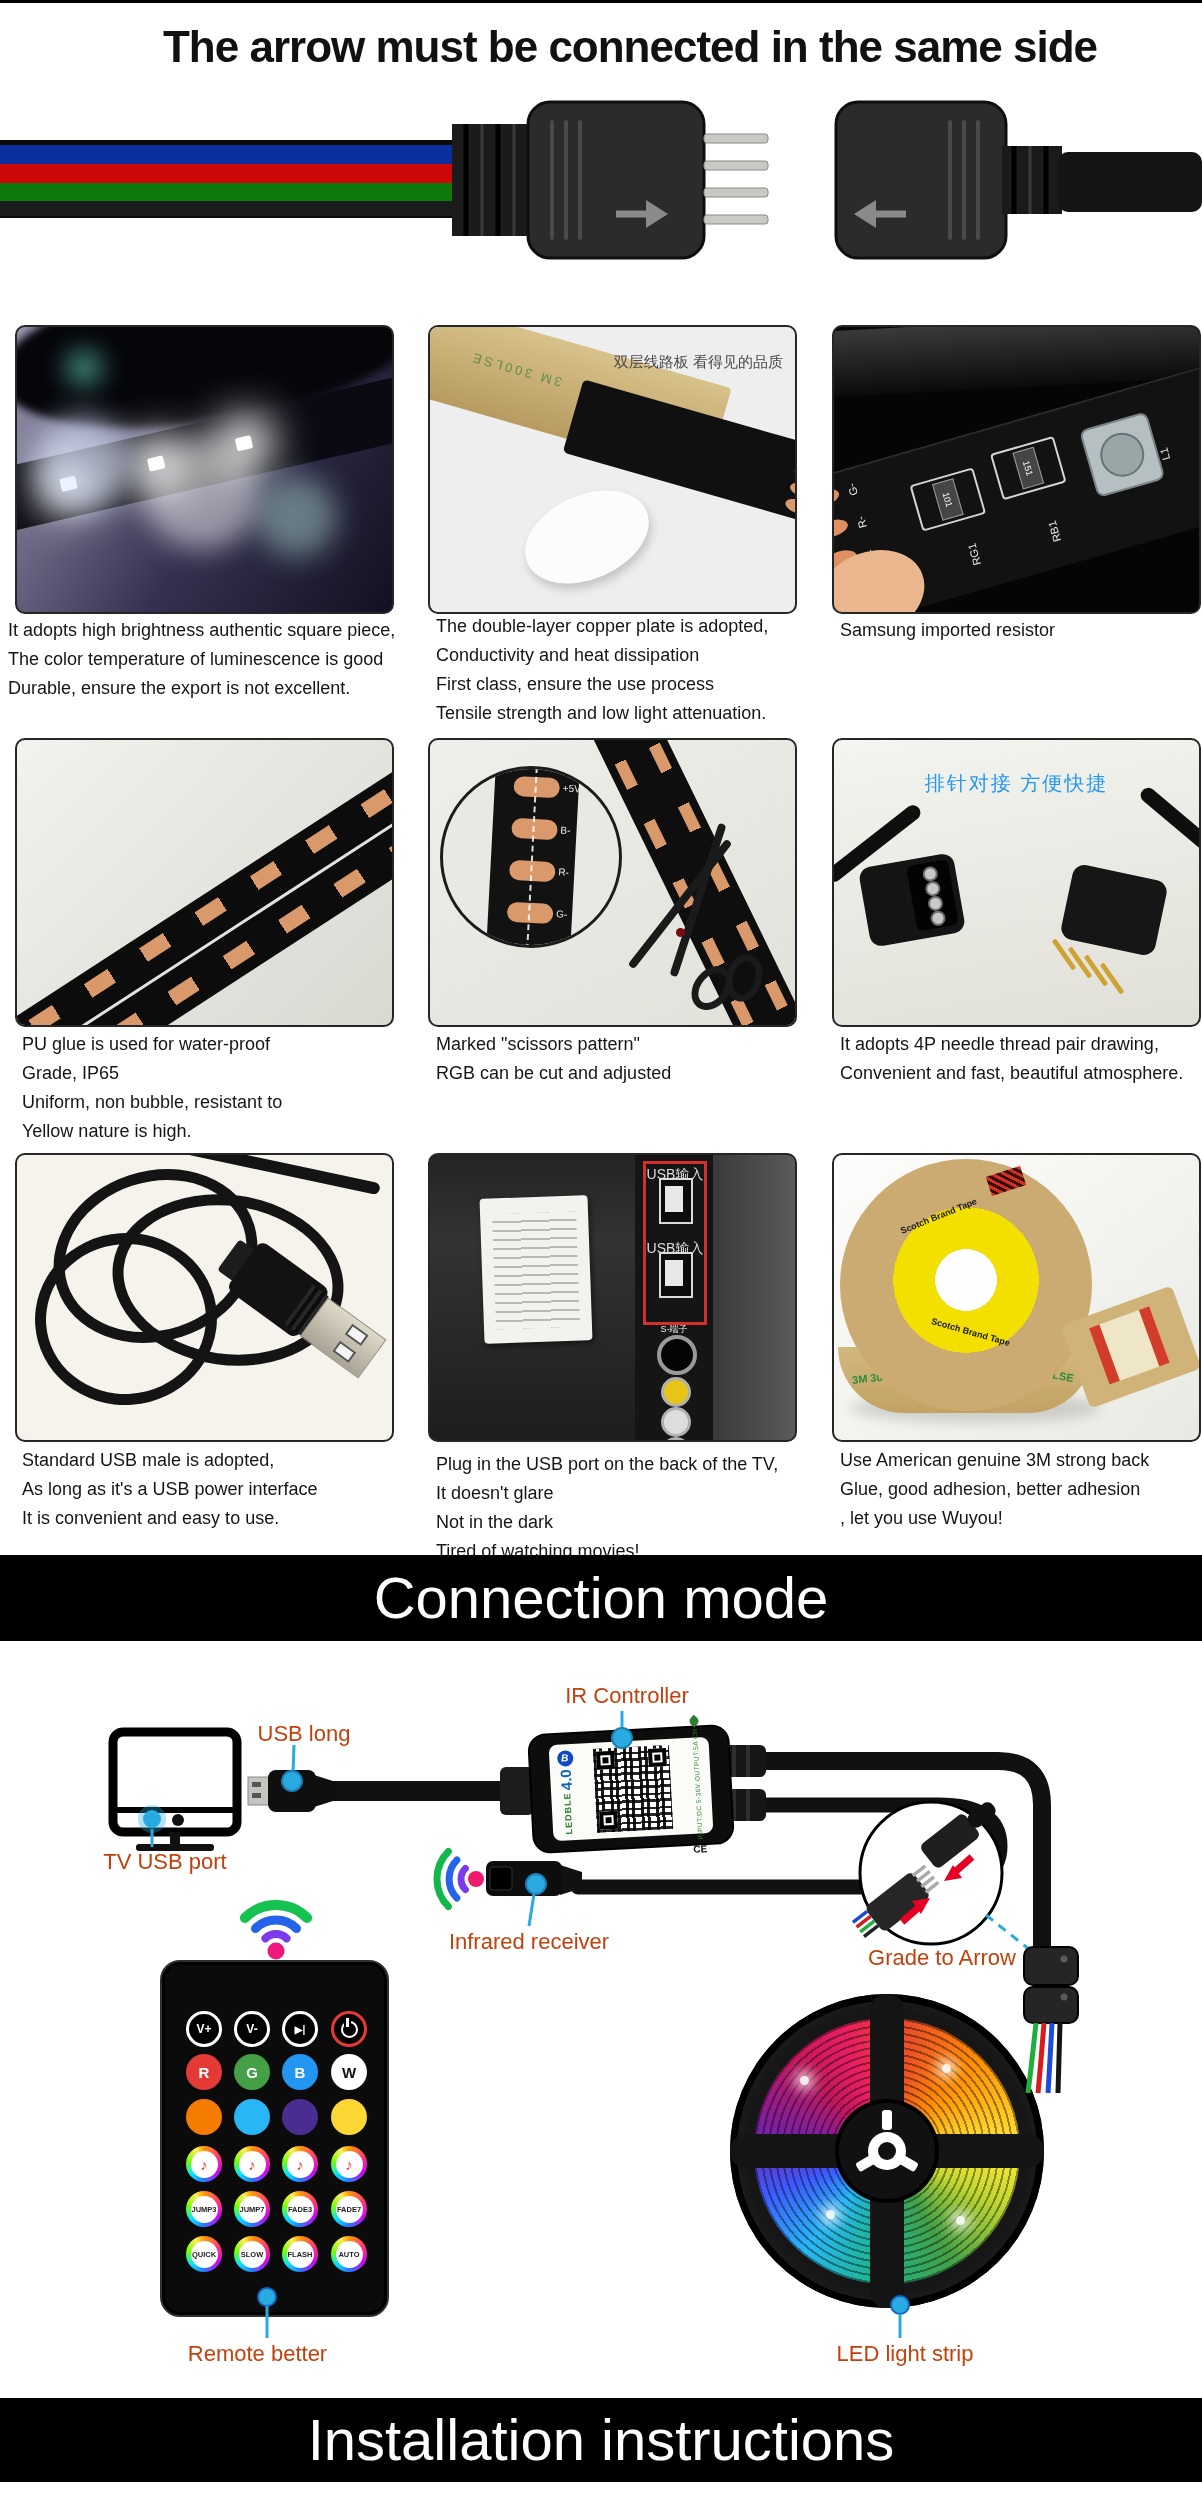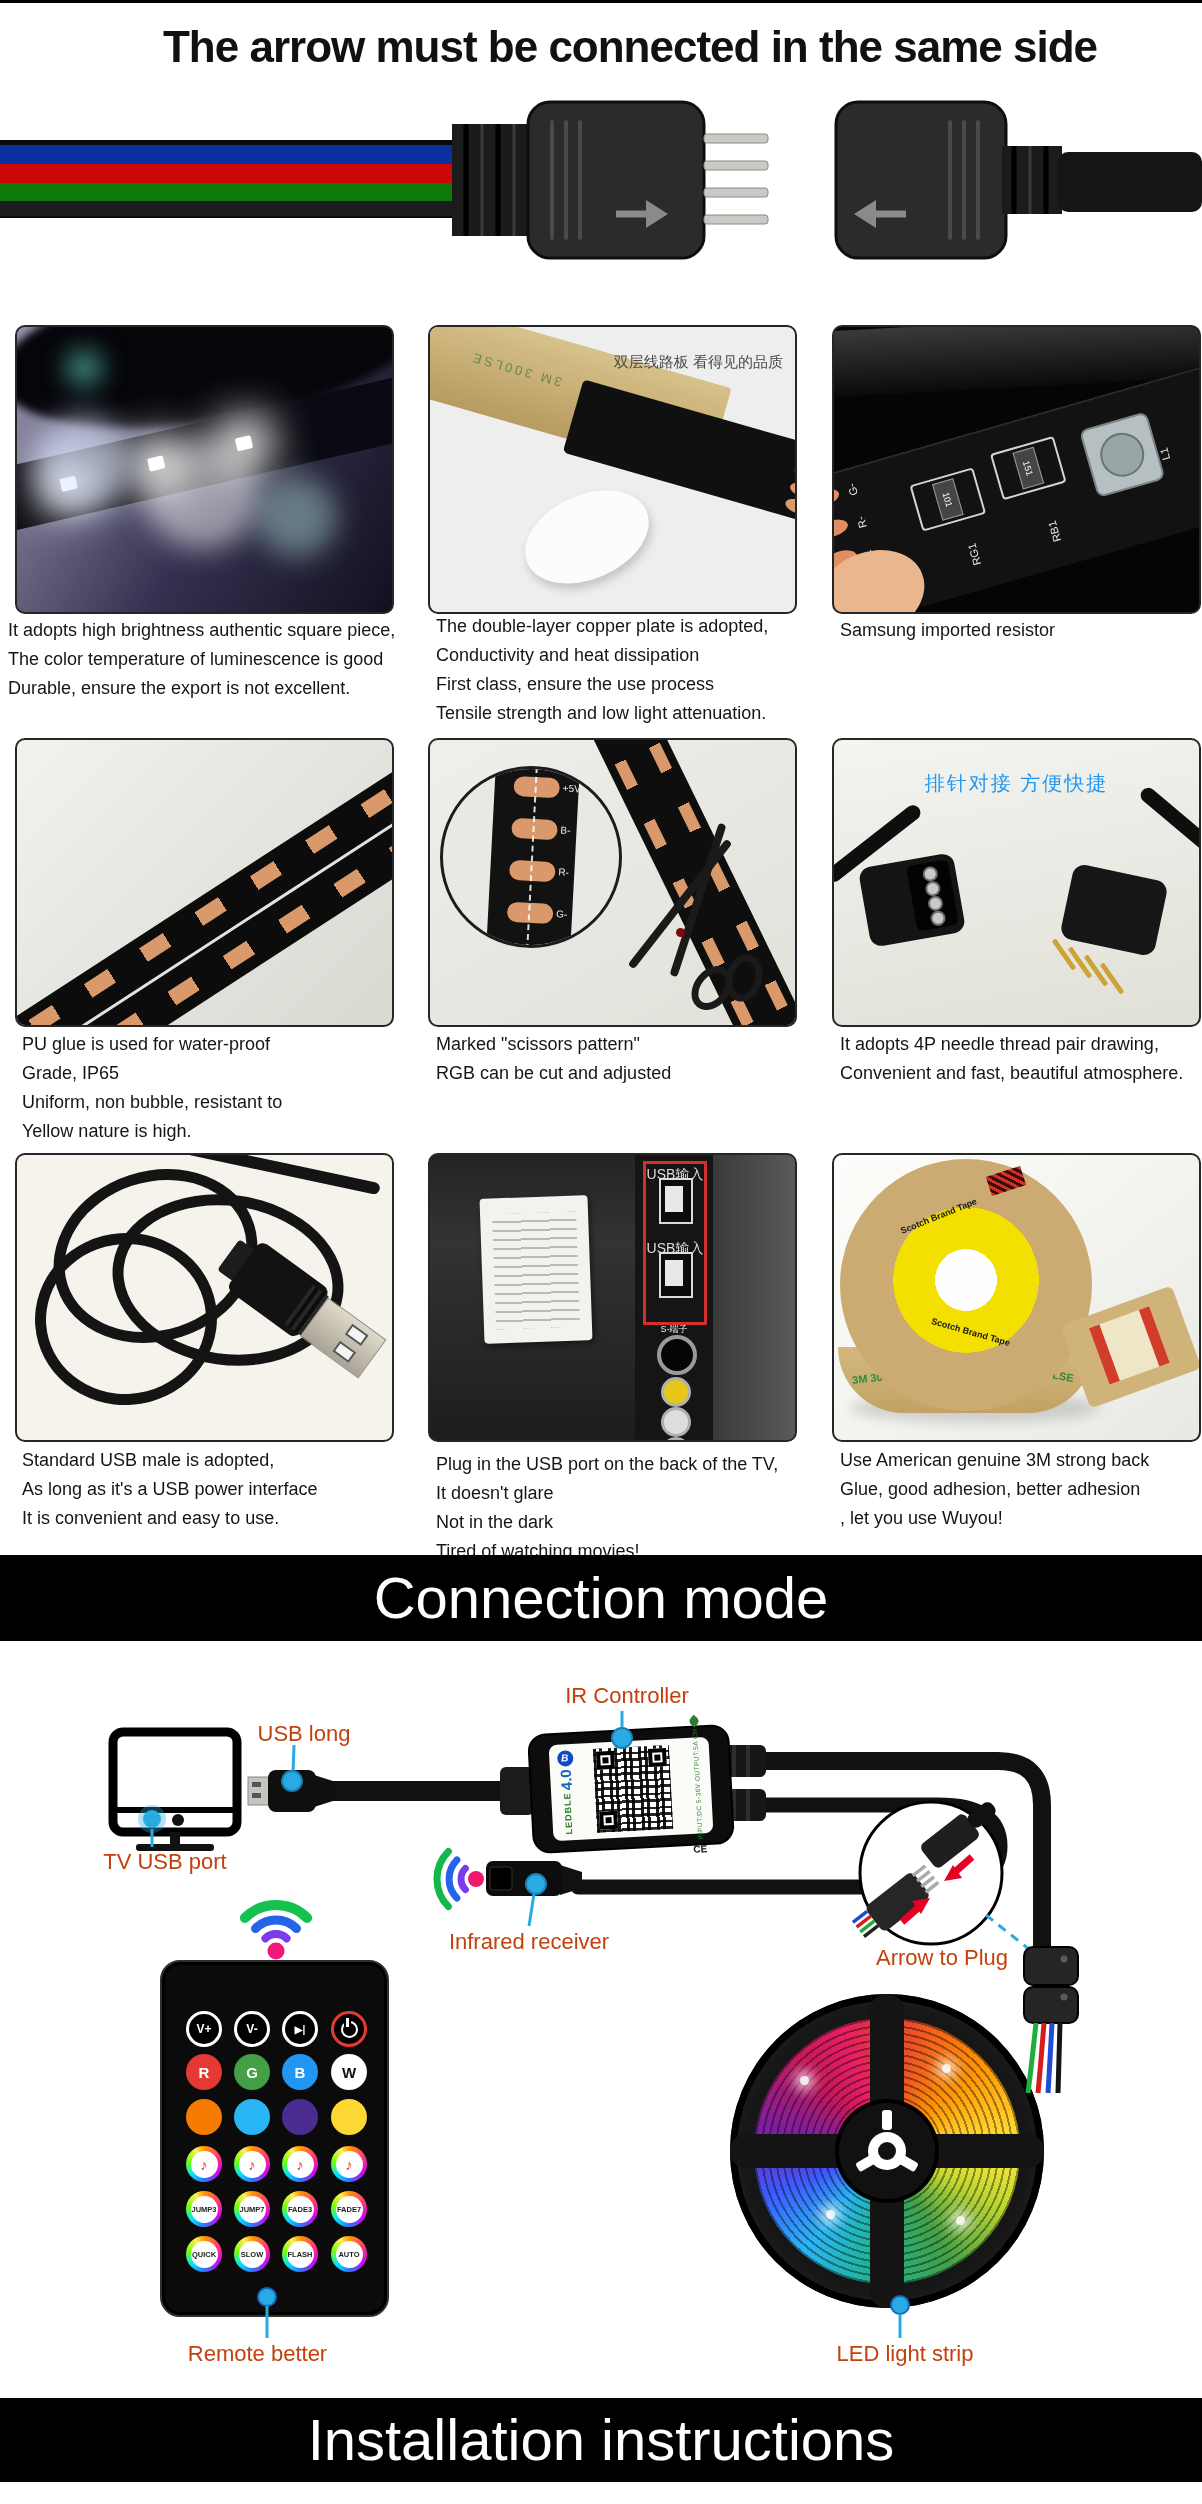--- a/index.html
+++ b/index.html
@@ -659,18 +659,18 @@
     <g>
       <circle cx="900" cy="664" r="9" fill="#29abe2" stroke="#1565c0" stroke-width="2"></circle>
       <line x1="900" y1="673" x2="900" y2="697" stroke="#29abe2" stroke-width="3"></line>
     </g>
   </svg>
 
   <div class="dlabel" style="left:527px;top:42px;width:200px;">IR Controller</div>
   <div class="dlabel" style="left:244px;top:80px;width:120px;">USB long</div>
   <div class="dlabel" style="left:85px;top:208px;width:160px;">TV USB port</div>
   <div class="dlabel" style="left:434px;top:288px;width:190px;">Infrared receiver</div>
-  <div class="dlabel" style="left:852px;top:304px;width:180px;">Arrow to Plug</div>
+  <div class="dlabel" style="left:852px;top:304px;width:180px;">Grade to Arrow</div>
   <div class="dlabel" style="left:170px;top:700px;width:175px;">Remote better</div>
   <div class="dlabel" style="left:820px;top:700px;width:170px;">LED light strip</div>
 </div>
 
 <div class="abs banner" id="banner-installation">Installation instructions</div>
 
 </body></html>

